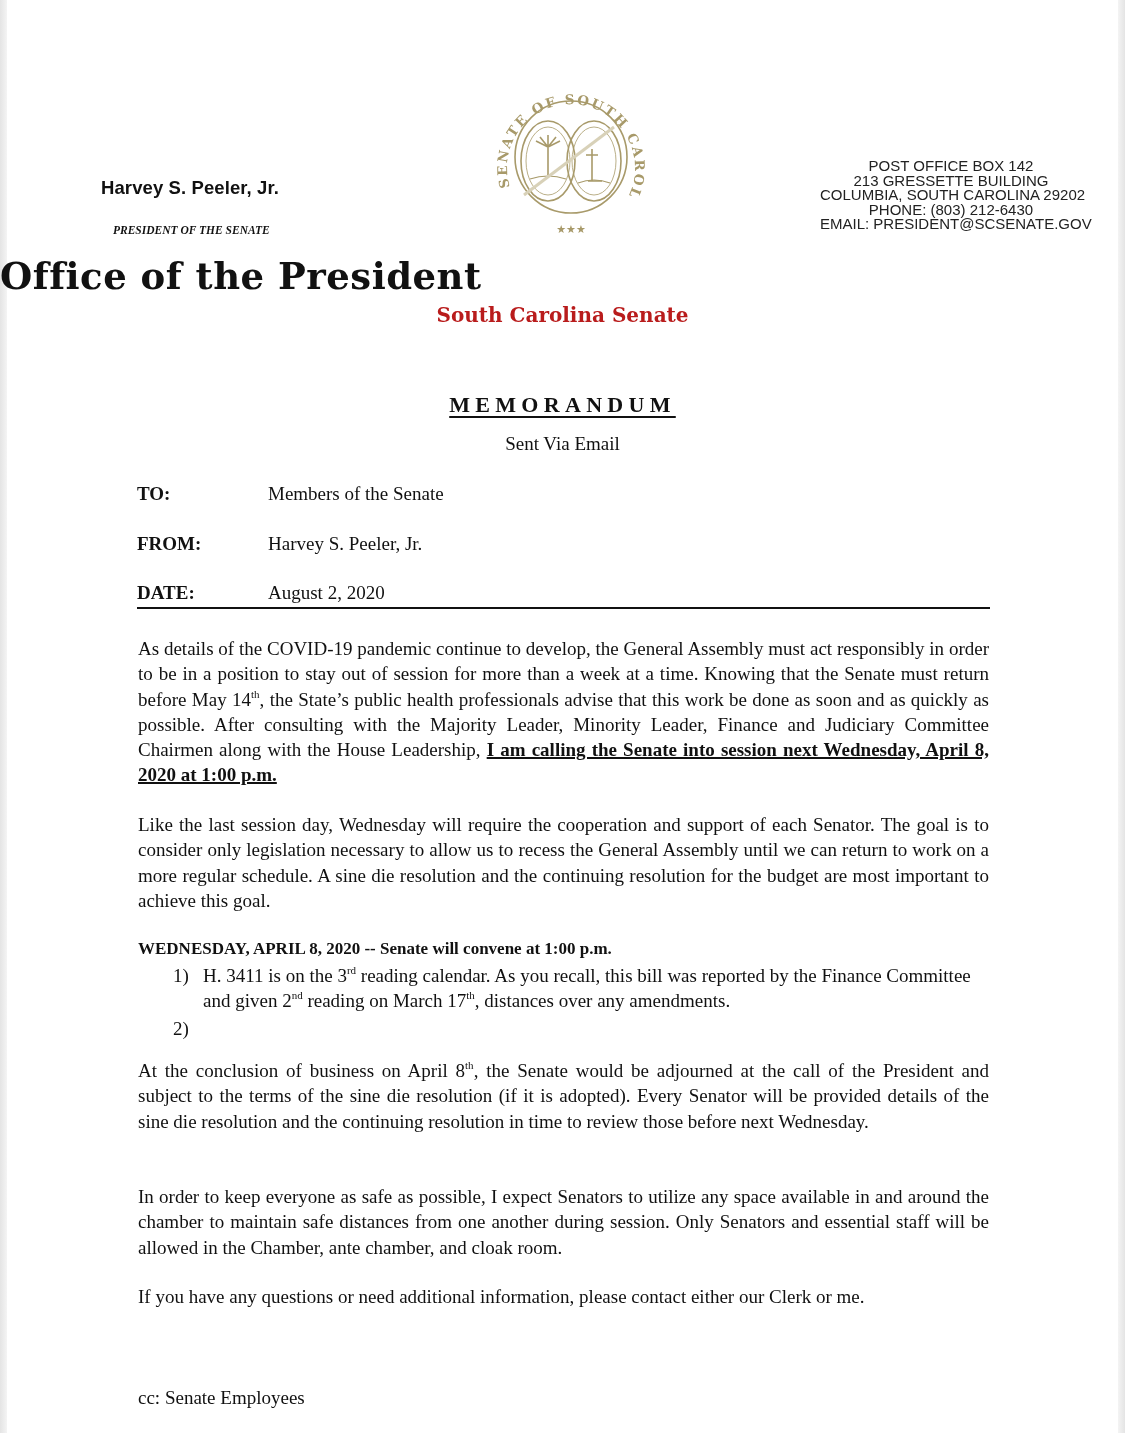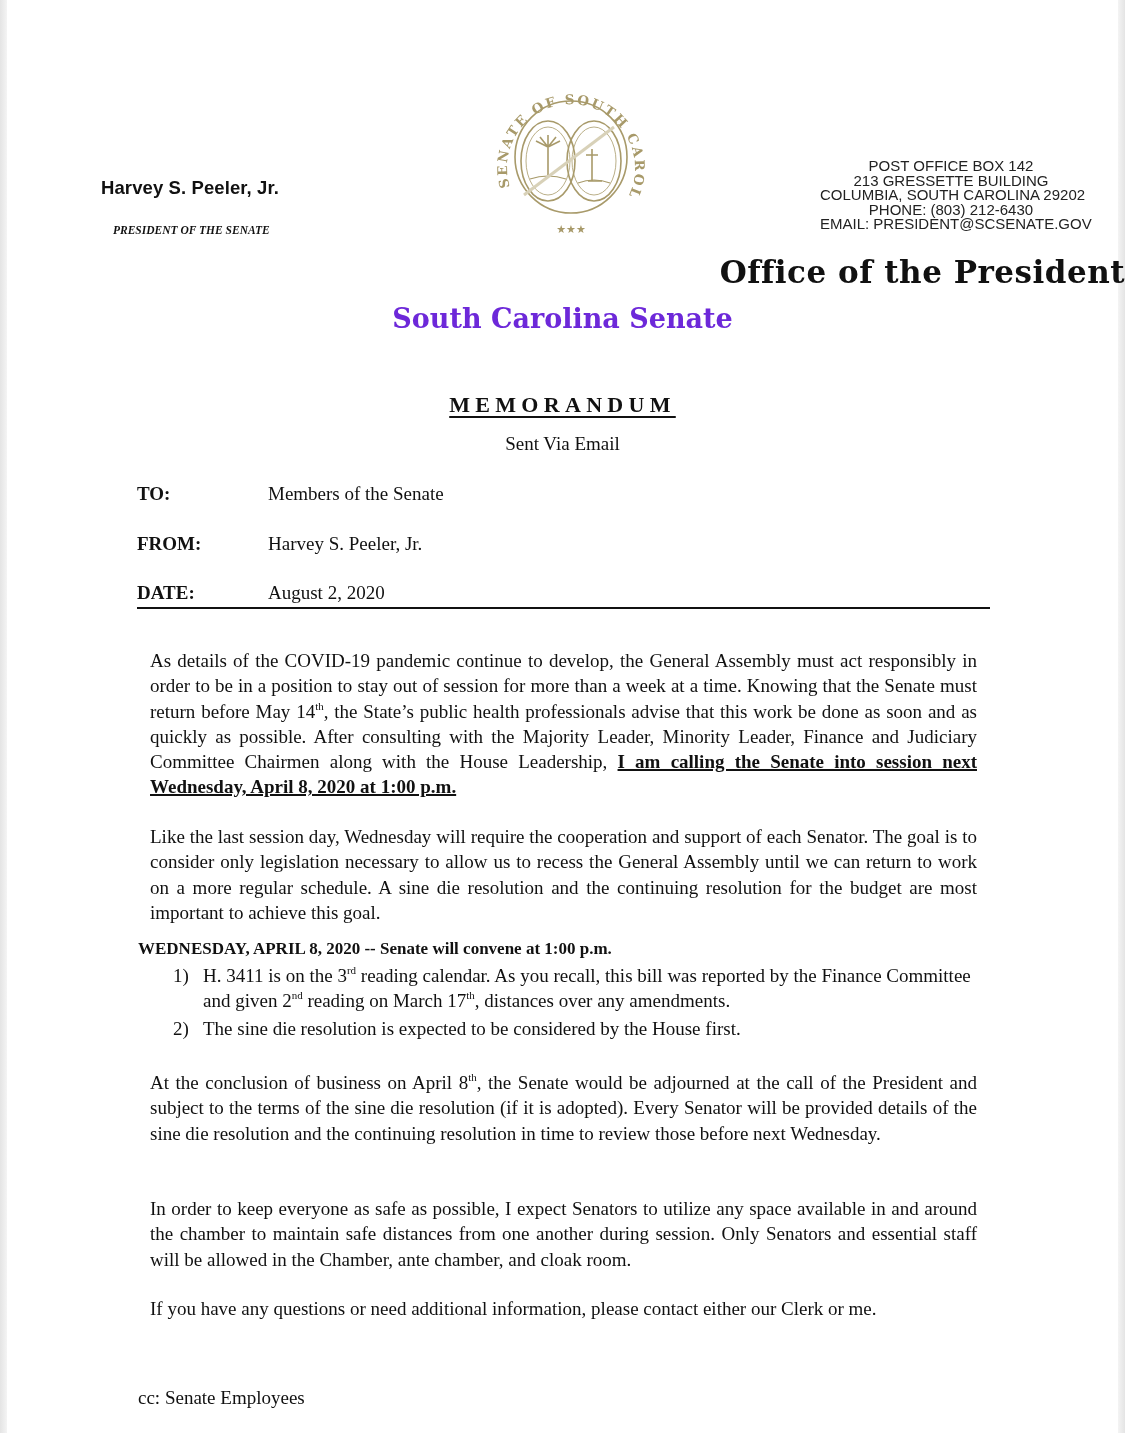--- a/index.html
+++ b/index.html
@@ -25,27 +25,27 @@
   .address {
     position: absolute; left: 820px; top: 159px; width: 262px;
     font-family: Liberation Sans, sans-serif; font-size: 15px; line-height: 14.6px;
     color: #222; text-align: center;
   }
   .address div { white-space: nowrap; }
 
   .seal { position: absolute; left: 484px; top: 75px; width: 174px; height: 166px; }
 
   .office-title {
-    position: absolute; left: 0; right: 0; top: 254px; text-align: right;
-    font-family: "DejaVu Serif", serif; font-weight: bold; font-size: 31px;
+    position: absolute; left: 0; right: 0; top: 254px; text-align: left;
+    font-family: "DejaVu Serif", serif; font-weight: bold; font-size: 37px;
     letter-spacing: 0.5px; color: #111;
   }
   .office-sub {
     position: absolute; left: 0; right: 0; top: 303px; text-align: center;
-    font-family: "DejaVu Serif", serif; font-weight: bold; font-size: 27px; color: #6d28d9;
+    font-family: "DejaVu Serif", serif; font-weight: bold; font-size: 20px; color: #b91c1c;
   }
 
   .memo {
     position: absolute; left: 0; right: 0; top: 392px; text-align: center;
     font-weight: bold; font-size: 22px; letter-spacing: 5.3px;
   }
   .memo span { text-decoration: underline; text-decoration-thickness: 2px; text-underline-offset: 4px; }
   .sent-via {
     position: absolute; left: 0; right: 0; top: 433px; text-align: center;
     font-weight: normal; font-size: 19px;
@@ -56,21 +56,21 @@
   .hdr-row .val { position: absolute; left: 131px; }
   .row-to   { top: 483px; }
   .row-from { top: 533px; }
   .row-date { top: 582px; }
   .rule { position: absolute; left: 137px; top: 607px; width: 853px; height: 2px; background: #111; }
 
   .body-text {
     position: absolute; left: 138px; width: 851px;
     font-size: 19px; line-height: 25.3px; text-align: justify;
   }
-  .body-text p { margin: 12px; }
+  .body-text p { margin: 0; }
   sup { font-size: 11px; line-height: 0; vertical-align: 8px; }
   .strong-u { font-weight: bold; text-decoration: underline; text-decoration-thickness: 2px; }
   .p1 { top: 636px; }
   .p2 { top: 812px; }
   .agenda-head { position: absolute; left: 138px; top: 939px; font-size: 17px; font-weight: bold; white-space: nowrap; }
   .agenda-list { position: absolute; left: 138px; top: 963px; width: 851px; font-size: 19px; line-height: 25.3px; }
   .agenda-item { position: relative; padding-left: 65px; }
   .agenda-item .num { position: absolute; left: 35px; top: 0; }
   .agenda-item + .agenda-item { margin-top: 2px; }
   .p3 { top: 1058px; }
@@ -146,21 +146,20 @@
 </div>
 
 <div class="agenda-head">WEDNESDAY, APRIL 8, 2020  --  Senate will convene at 1:00 p.m.</div>
 <div class="agenda-list">
   <div class="agenda-item">
     <span class="num">1)</span>
     <span>H. 3411 is on the 3</span><sup>rd</sup><span> reading calendar.  As you recall, this bill was reported by the Finance Committee and given 2</span><sup>nd</sup><span> reading on March 17</span><sup>th</sup><span>, distances over any amendments.</span>
   </div>
   <div class="agenda-item">
     <span class="num">2)</span>
-    <span>The sine die resolution is expected to be considered by the House first.</span>
   </div>
 </div>
 
 <div class="body-text p3">
   <p><span>At the conclusion of business on April 8</span><sup>th</sup><span>, the Senate would be adjourned at the call of the President and subject to the terms of the sine die resolution (if it is adopted).  Every Senator will be provided details of the sine die resolution and the continuing resolution in time to review those before next Wednesday.</span></p>
 </div>
 
 <div class="body-text p4">
   <p>In order to keep everyone as safe as possible, I expect Senators to utilize any space available in and around the chamber to maintain safe distances from one another during session.  Only Senators and essential staff will be allowed in the Chamber, ante chamber, and cloak room.</p>
 </div>

